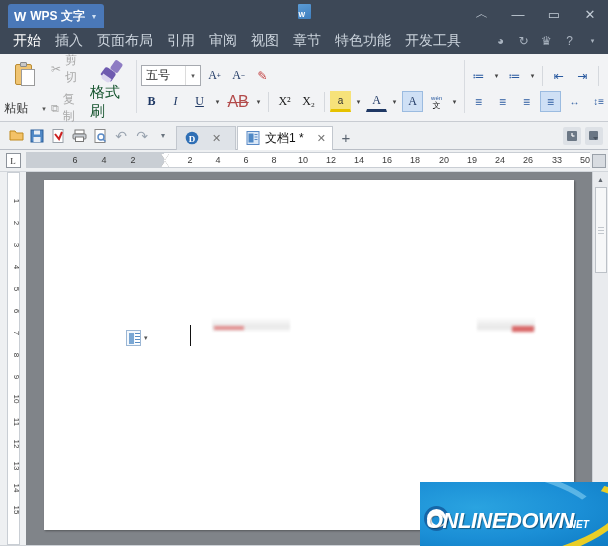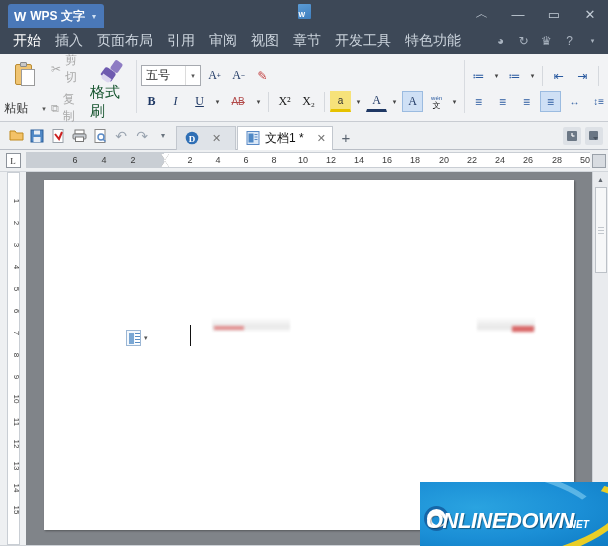--- a/index.html
+++ b/index.html
@@ -495,22 +495,22 @@
 </div>
 
 <div class="menubar">
   <div class="menu-item active">开始</div>
   <div class="menu-item">插入</div>
   <div class="menu-item">页面布局</div>
   <div class="menu-item">引用</div>
   <div class="menu-item">审阅</div>
   <div class="menu-item">视图</div>
   <div class="menu-item">章节</div>
+  <div class="menu-item">特色功能</div>
   <div class="menu-item">开发工具</div>
-  <div class="menu-item">特色功能</div>
   <div class="menu-icons">
     <div class="mi">◕</div>
     <div class="mi">↻</div>
     <div class="mi">♛</div>
     <div class="mi">?</div>
     <div class="mi" style="font-size:7px">▾</div>
   </div>
 </div>
 
 <div class="ribbon">
@@ -561,21 +561,21 @@
         <span style="font-family:'Liberation Serif',serif;">A</span>
           <sup style="font-size:7px">−</sup>
       </div>
       <div class="tbtn" style="color:#c23b3b;">✎</div>
     </div>
     <div class="frow">
       <div class="tbtn bold">B</div>
       <div class="tbtn ital">I</div>
       <div class="tbtn und">U</div>
       <div class="tbtn" style="width:9px;font-size:7px;color:#444;">▾</div>
-      <div class="tbtn wide" style="color:#b24a4a;text-decoration:line-through;font-size:10px;">AB</div>
+      <div class="tbtn wide" style="color:#b24a4a;text-decoration:line-through;font-size:16px;">AB</div>
       <div class="tbtn" style="width:9px;font-size:7px;color:#444;">▾</div>
       <div class="sep-v"></div>
       <div class="tbtn" style="font-family:'Liberation Serif',serif;color:#1a1a1a;">X²</div>
       <div class="tbtn" style="font-family:'Liberation Serif',serif;color:#1a1a1a;">X₂</div>
       <div class="sep-v"></div>
       <div class="tbtn" style="background:#f6e27a;color:#333;font-size:10px;border-bottom:3px solid #e6c200;">a</div>
       <div class="tbtn" style="width:9px;font-size:7px;color:#444;">▾</div>
       <div class="tbtn" style="color:#1f3864;border-bottom:3px solid #1f3864;font-family:'Liberation Serif',serif;">A</div>
       <div class="tbtn" style="width:9px;font-size:7px;color:#444;">▾</div>
       <div class="tbtn active" style="font-family:'Liberation Serif',serif;">A</div>
@@ -707,24 +707,24 @@
     <div class="num" style="left:163px;">2</div>
     <div class="num" style="left:191px;">4</div>
     <div class="num" style="left:219px;">6</div>
     <div class="num" style="left:247px;">8</div>
     <div class="num" style="left:276px;">10</div>
     <div class="num" style="left:304px;">12</div>
     <div class="num" style="left:332px;">14</div>
     <div class="num" style="left:360px;">16</div>
     <div class="num" style="left:388px;">18</div>
     <div class="num" style="left:417px;">20</div>
-    <div class="num" style="left:445px;">22</div>
+    <div class="num" style="left:445px;">19</div>
     <div class="num" style="left:473px;">24</div>
     <div class="num" style="left:501px;">26</div>
-    <div class="num" style="left:530px;">28</div>
+    <div class="num" style="left:530px;">33</div>
     <div class="num" style="left:558px;">50</div>
     <div class="indent-mark">
       <div class="up"></div>
         <div class="dn"></div>
     </div>
   </div>
   <div class="rulerend">
     <div class="ico"></div>
   </div>
 </div>

